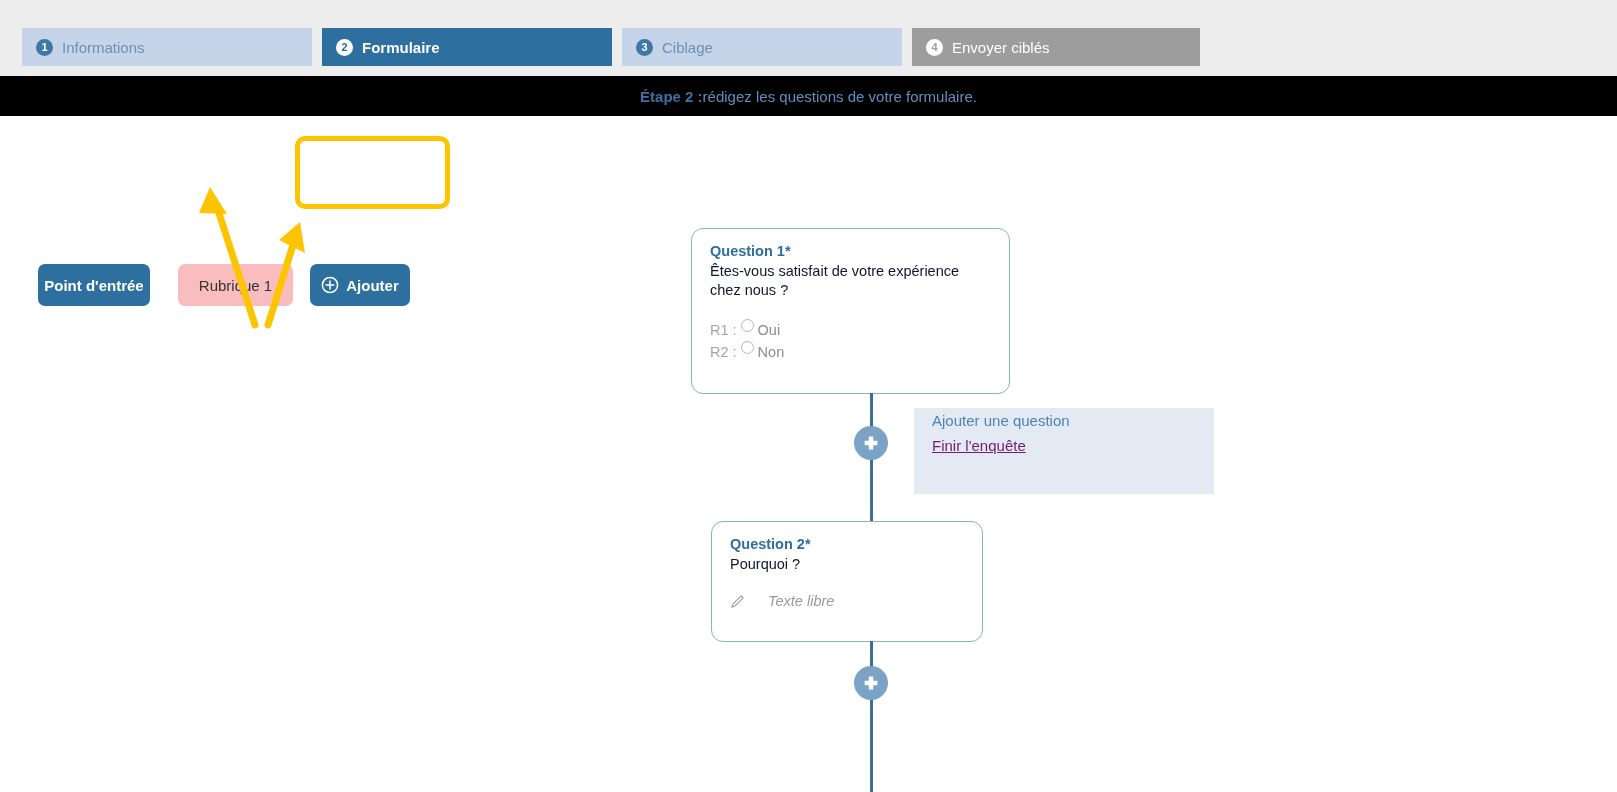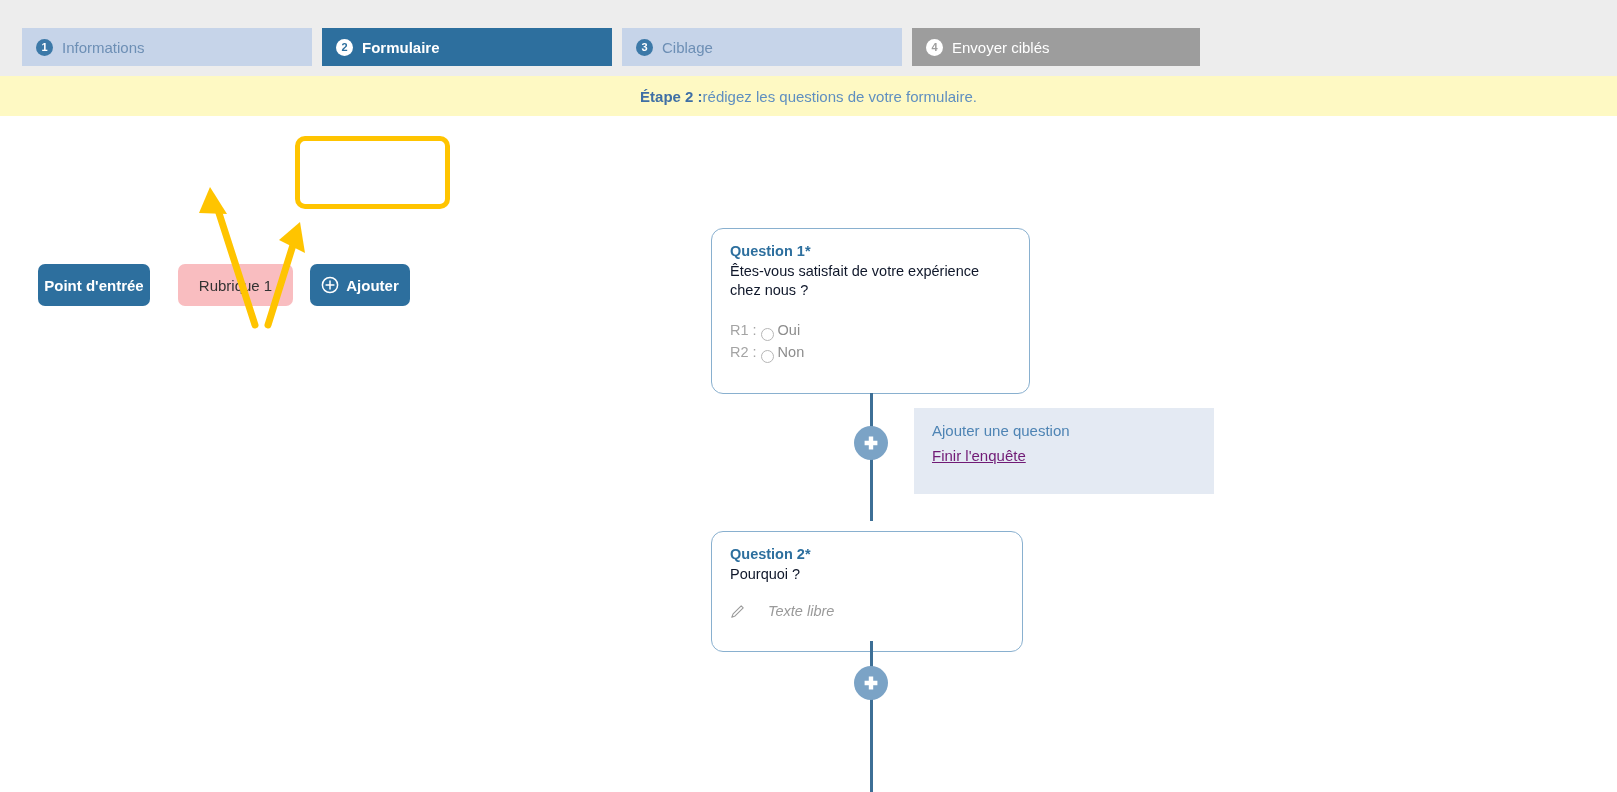--- a/index.html
+++ b/index.html
@@ -44,21 +44,21 @@
   .tab-disabled .num { background:#ffffff; color:#9d9d9d; }
 
   #tab0 { left:22px;  width:290px; }
   #tab1 { left:322px; width:290px; }
   #tab2 { left:622px; width:280px; }
   #tab3 { left:912px; width:288px; }
 
   
   .instrbar {
     position:absolute; left:0; top:76px; width:1617px; height:40px;
-    background:#fef9c3;
+    background:#000000;
     display:flex; align-items:center; justify-content:center;
     font-size:15px; color:#5f8fc0;
   }
   .instrbar b { color:#3f6fa5; font-weight:bold; }
 
   
   .toolbar { position:absolute; left:0; top:116px; width:1617px; height:96px; }
   .chip {
     position:absolute; display:flex; align-items:center; justify-content:center;
     gap:7px; border-radius:7px; font-size:15px; font-weight:bold;
@@ -95,45 +95,45 @@
   }
   #plus-a { left:854px; top:426px; }
   #plus-b { left:854px; top:666px; }
   .node-plus svg { display:block; }
 
   .qcard {
     position:absolute; background:#ffffff;
     border:1.5px solid #89b0cf; border-radius:12px;
     padding:14px 16px 14px 18px;
   }
-  #card1 { left:711px; top:228px; width:319px; height:166px; }
-  #card2 { left:711px; top:521px; width:312px; height:121px;margin-top:10px; }
+  #card1 { left:691px; top:228px; width:319px; height:166px; }
+  #card2 { left:711px; top:521px; width:272px; height:121px; }
 
   .q-title { font-size:14.5px; font-weight:bold; color:#2d6f9e; margin-bottom:3px; }
   .q-text  { font-size:14.5px; color:#0f172a; line-height:19px; }
   .q-answers { margin-top:19px; }
   .ans-row {
-    display:flex; align-items:flex-end; gap:4px;
+    display:flex; align-items:flex-start; gap:4px;
     font-size:14.5px; color:#a4a4a4; line-height:22px;
   }
   .radio {
     width:13px; height:13px; border:1.4px solid #b6b6b6; border-radius:50%;
     flex:0 0 auto; background:#ffffff;
   }
   .ans-label { color:#8d8d8d; }
   .freetext {
     display:flex; align-items:center; gap:23px;
     margin-top:19px; font-size:14.5px; font-style:italic; color:#9a9a9a;
   }
   .freetext svg { flex:0 0 auto; display:block; }
 
   
   .menu {
     position:absolute; left:914px; top:408px; width:300px; height:86px;
-    background:#e4eaf3; padding:10px 0 0 18px;
+    background:#e4eaf3; padding:0 0 0 18px;
   }
   .menu-item { font-size:15px; color:#4e84b4; line-height:25px; white-space:nowrap; }
   .menu-item.disabled { color:#701a75;text-decoration:underline; }
 </style>
 </head>
 <body>
 
 <div id="root">
 
   <div class="topstrip"></div>

